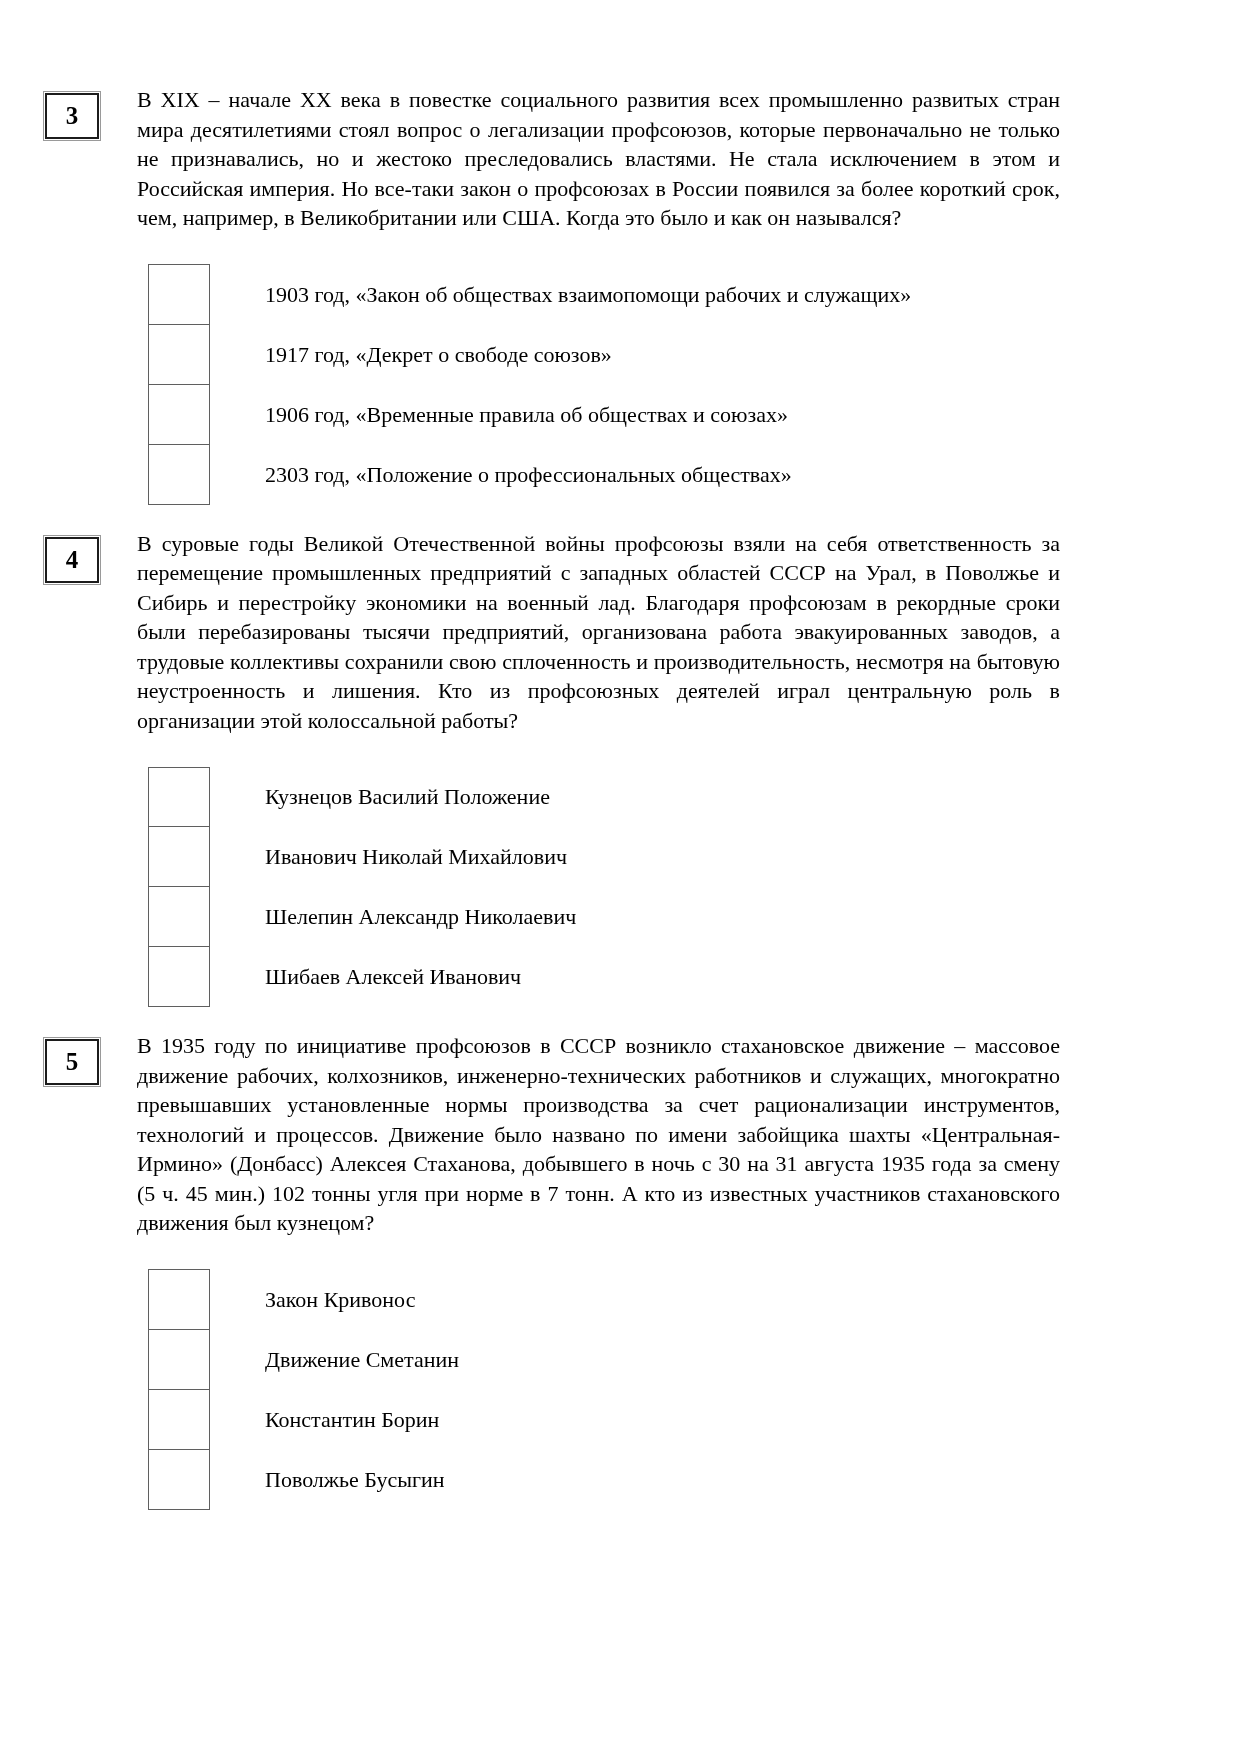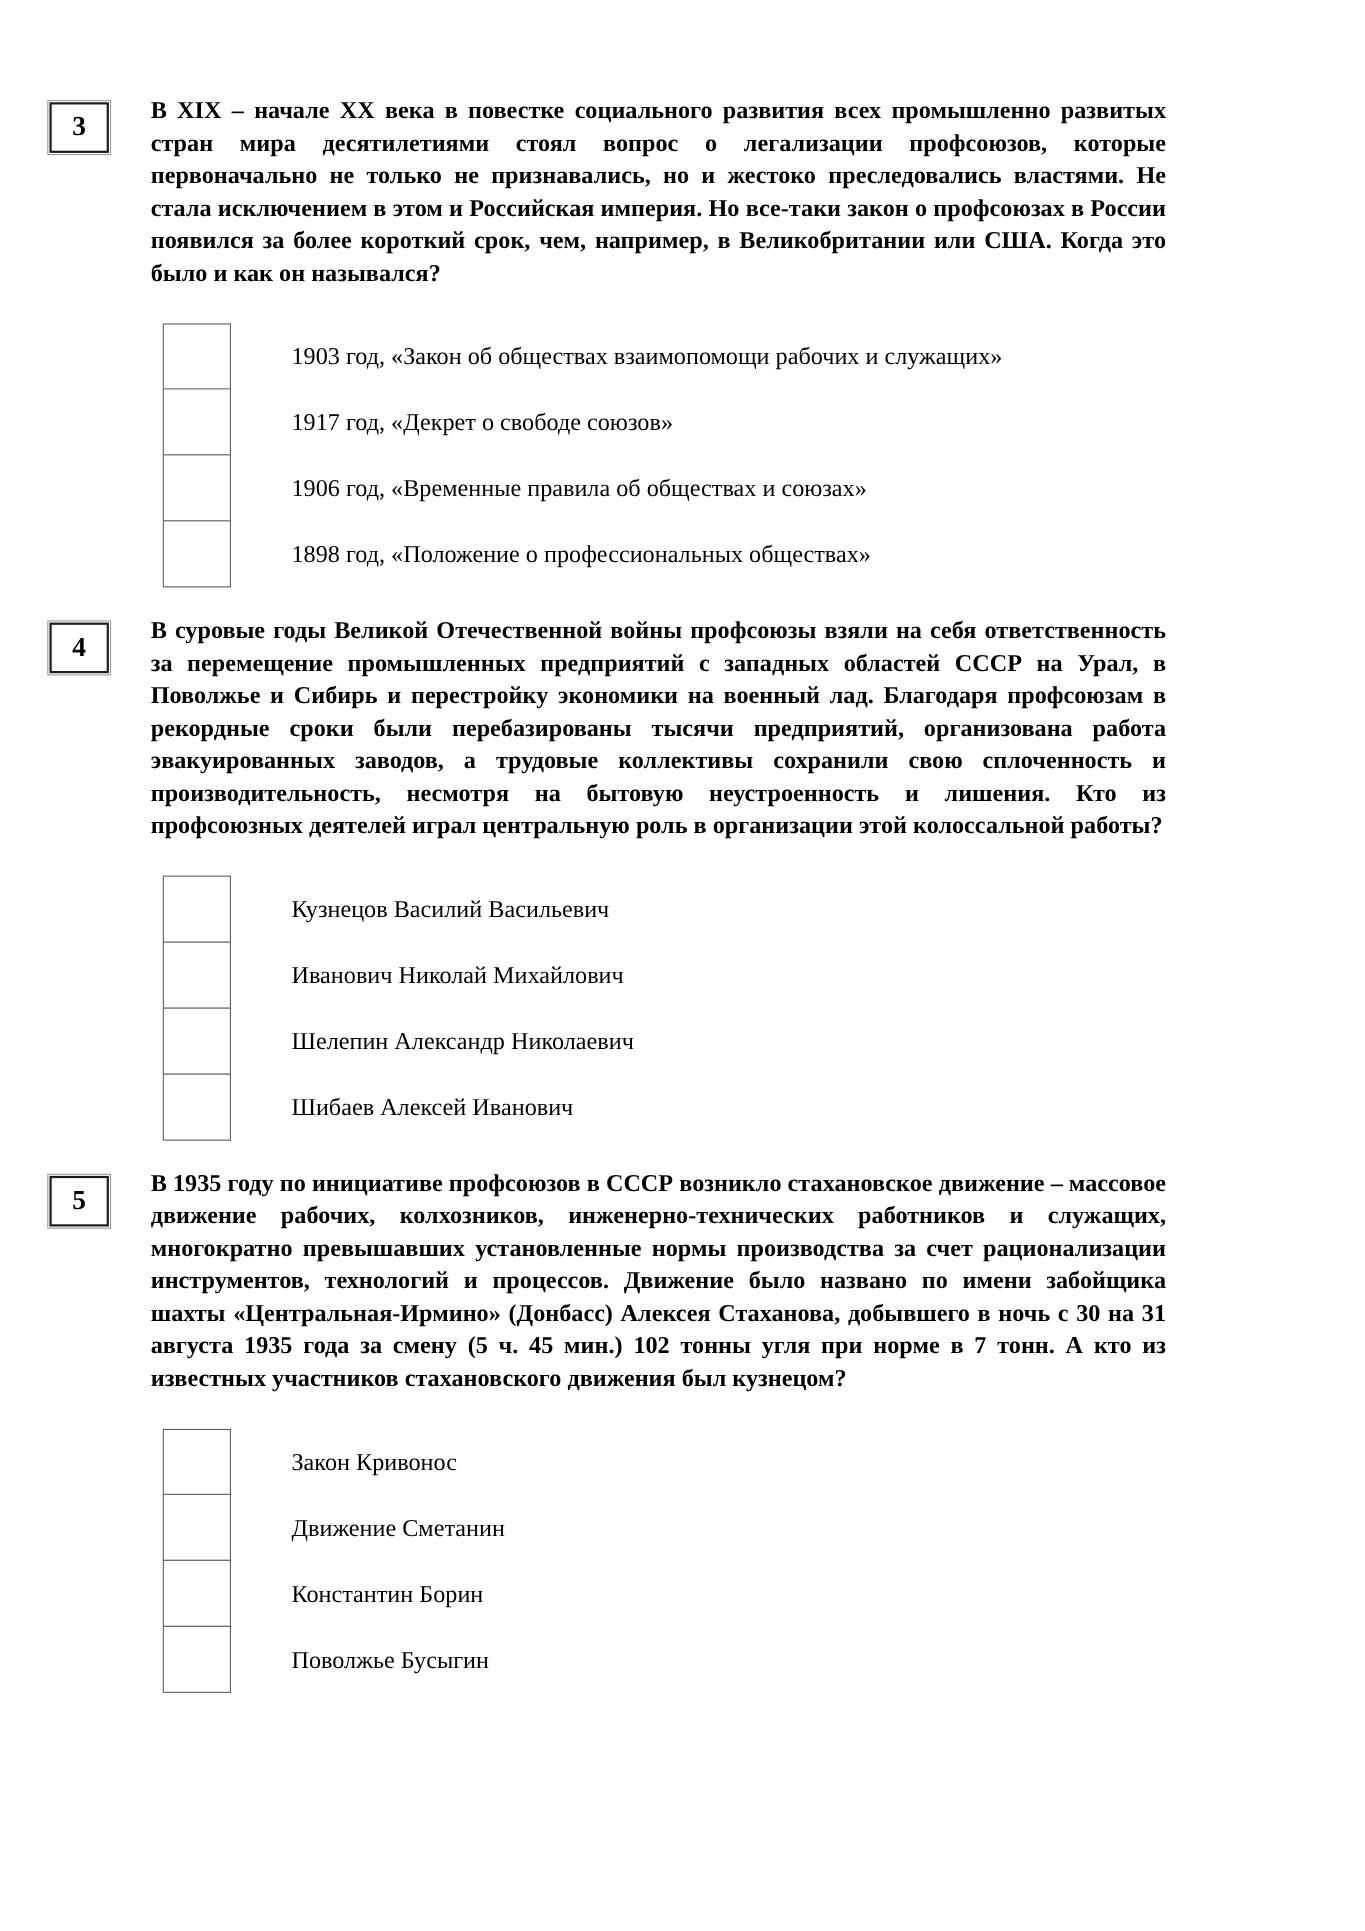--- a/index.html
+++ b/index.html
@@ -45,21 +45,21 @@
     justify-content: center;
     font-weight: bold;
     font-size: 25px;
     margin-top: 8px;
   }
   .qbody {
     width: 923px;
   }
   .qtext {
     margin: 0;
-    font-weight: bold;
+    font-weight: normal;
     font-size: 22px;
     line-height: 29.5px;
     text-align: justify;
   }
   .options {
     margin-top: 32px;
     margin-left: 11px;
   }
   .option-row {
     display: flex;
@@ -102,36 +102,36 @@
         <div class="option-row">
           <div class="checkbox"></div>
           <span class="option-label">1917 год, «Декрет о свободе союзов»</span>
         </div>
         <div class="option-row">
           <div class="checkbox"></div>
           <span class="option-label">1906 год, «Временные правила об обществах и союзах»</span>
         </div>
         <div class="option-row">
           <div class="checkbox"></div>
-          <span class="option-label">1898 год, «Положение о профессиональных обществах»</span>
+          <span class="option-label">2303 год, «Положение о профессиональных обществах»</span>
         </div>
       </div>
     </div>
   </section>
 
   <section class="question">
     <div class="qnum-col">
       <div class="qnum-box">4</div>
     </div>
     <div class="qbody">
       <p class="qtext">В суровые годы Великой Отечественной войны профсоюзы взяли на себя ответственность за перемещение промышленных предприятий с западных областей СССР на Урал, в Поволжье и Сибирь и перестройку экономики на военный лад. Благодаря профсоюзам в рекордные сроки были перебазированы тысячи предприятий, организована работа эвакуированных заводов, а трудовые коллективы сохранили свою сплоченность и производительность, несмотря на бытовую неустроенность и лишения. Кто из профсоюзных деятелей играл центральную роль в организации этой колоссальной работы?</p>
       <div class="options">
         <div class="option-row">
           <div class="checkbox"></div>
-          <span class="option-label">Кузнецов Василий Васильевич</span>
+          <span class="option-label">Кузнецов Василий Положение</span>
         </div>
         <div class="option-row">
           <div class="checkbox"></div>
           <span class="option-label">Иванович Николай Михайлович</span>
         </div>
         <div class="option-row">
           <div class="checkbox"></div>
           <span class="option-label">Шелепин Александр Николаевич</span>
         </div>
         <div class="option-row">

